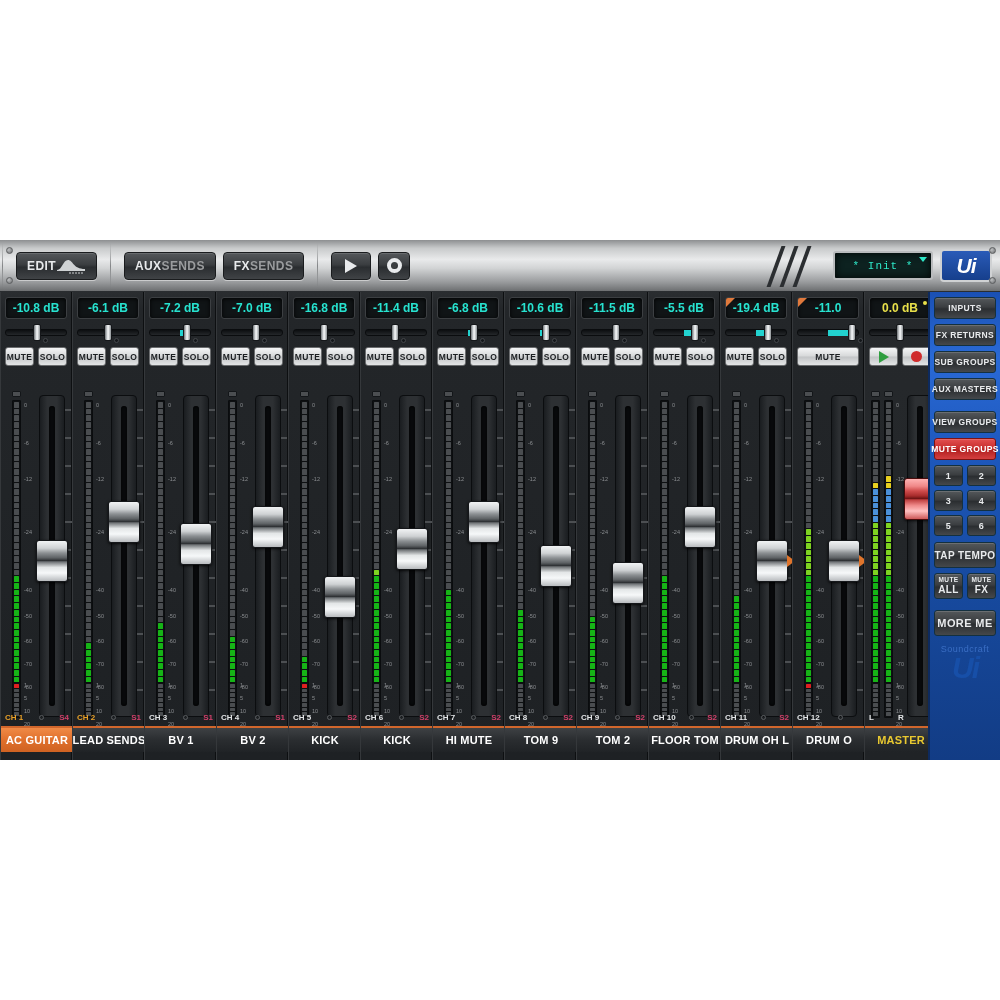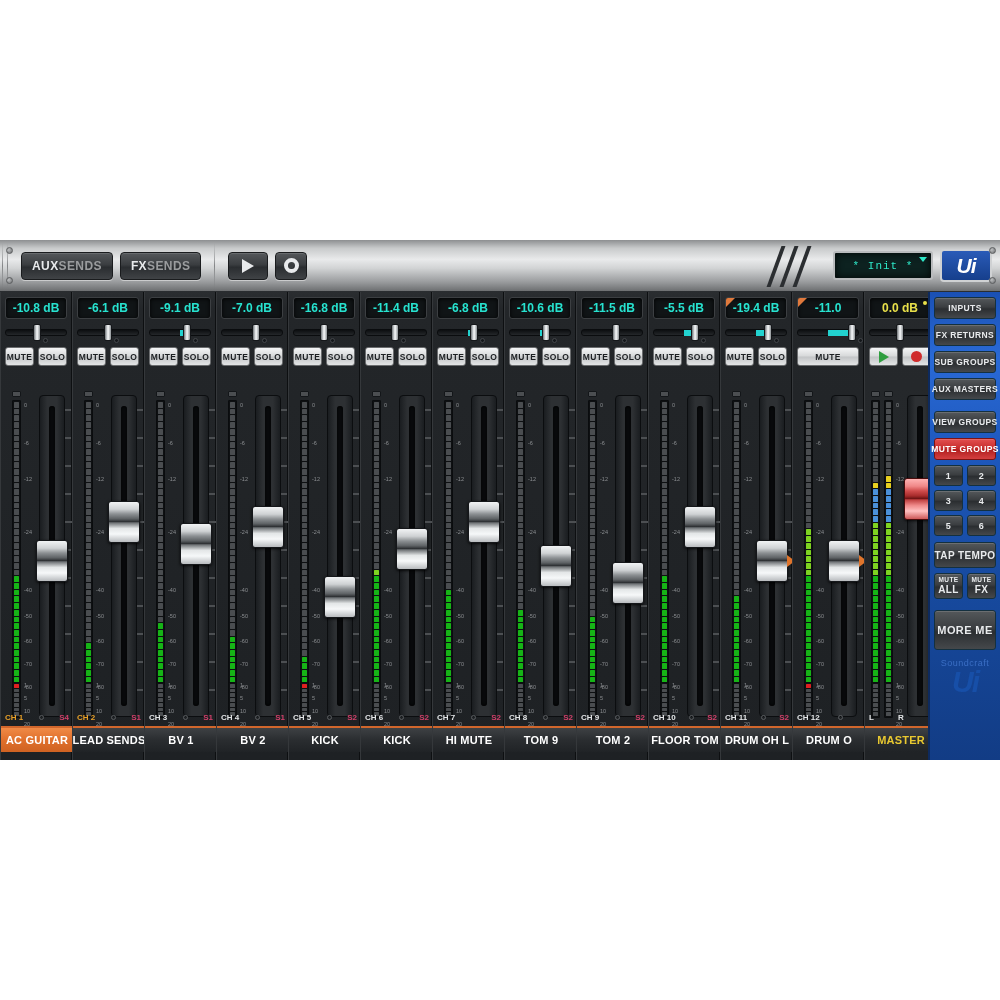--- a/index.html
+++ b/index.html
@@ -281,20 +281,35 @@
 
 <div id="app">
 
   <div class="toolbar">
     <div class="tb-screw" style="left:6px;top:7px;"></div>
     <div class="tb-screw" style="left:6px;top:37px;"></div>
 
 
     <div class="tb-sep"></div>
 
+    <div class="tb-group">
+      <div class="tb-btn">
+        <span>EDIT</span>
+        <svg class="eq-curve" viewBox="0 0 30 17">
+          <path d="M1 13 C6 13 7 3 12 3 C17 3 17 12 29 12 L29 14 L1 14 Z" fill="#cfd2d4"></path>
+          <g stroke="#cfd2d4" stroke-width="1">
+            <line x1="14" y1="15" x2="14" y2="17"></line>
+              <line x1="17" y1="15" x2="17" y2="17"></line>
+            <line x1="20" y1="15" x2="20" y2="17"></line>
+              <line x1="23" y1="15" x2="23" y2="17"></line>
+            <line x1="26" y1="15" x2="26" y2="17"></line>
+          </g>
+        </svg>
+      </div>
+    </div>
 
     <div class="tb-sep"></div>
 
     <div class="tb-group">
       <div class="tb-btn">
         <span>AUX</span>
           <span class="dim">SENDS</span>
       </div>
       <div class="tb-btn">
         <span>FX</span>
@@ -562,21 +577,21 @@
       <span class="circ"></span>
       <span class="sgrp">S1</span>
     </div>
     <div class="name-plate ">
       <span>LEAD SENDS</span>
     </div>
   </div>
   <div class="strip">
     <div class="val-lcd">
 
-      <span>-9.1 dB</span>
+      <span>-7.2 dB</span>
     </div>
     <div class="pan-wrap">
       <div class="pan-track"></div>
       <div class="pan-fill" style="left:50%;width:12%"></div>
       <div class="pan-thumb" style="left:calc(62% - 4px)"></div>
       <div class="pan-knob" style="left:calc(62% + 6px)"></div>
     </div>
     <div class="ms-row">
       <div class="ms-btn">MUTE</div>
       <div class="ms-btn">SOLO</div>
@@ -1923,19 +1938,19 @@
       <div class="rp-btn">
         <span class="s">MUTE</span>
         <span class="b">ALL</span>
       </div>
       <div class="rp-btn">
         <span class="s">MUTE</span>
         <span class="b">FX</span>
       </div>
     </div>
     <div class="rp-spacer"></div>
-    <div class="rp-btn" style="height:40px;font-size:11px;">MORE ME</div>
+    <div class="rp-btn" style="height:26px;font-size:11px;">MORE ME</div>
     <div class="rp-logo">
       <div class="sk">Soundcraft</div>
       <div class="ui">Ui</div>
     </div>
   </div>
 </div>
 
 </body></html>

